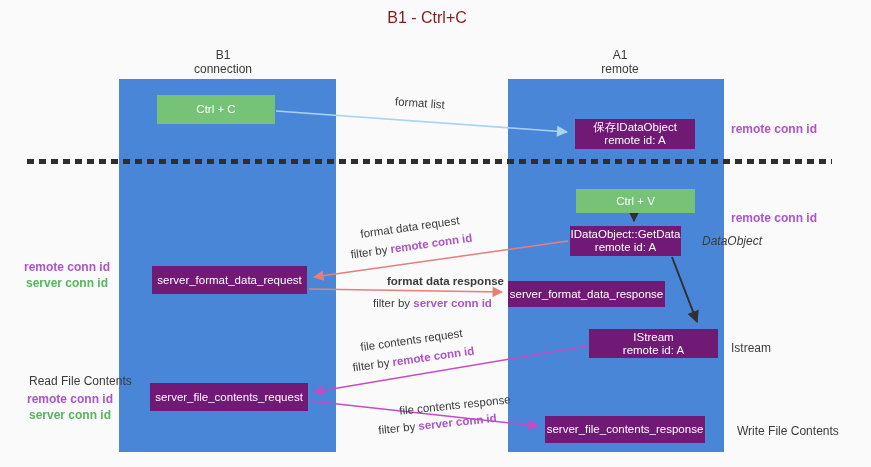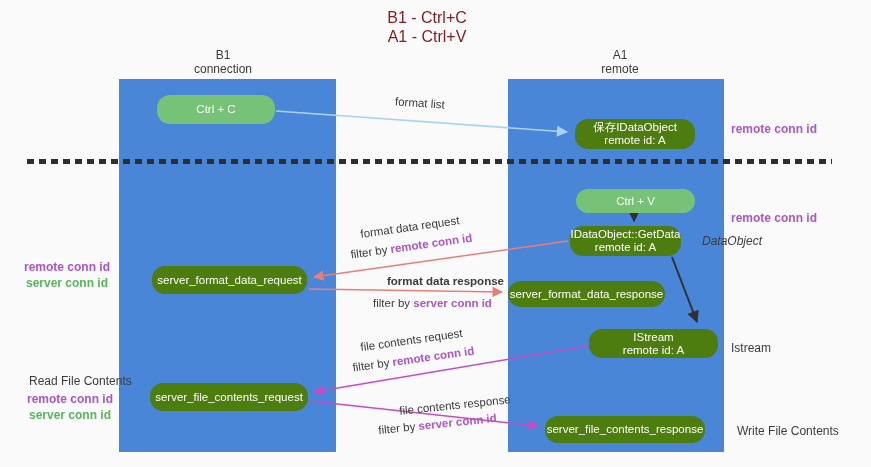--- a/index.html
+++ b/index.html
@@ -7,23 +7,23 @@
           font-family:"Liberation Sans",sans-serif;color:#3b3b3b;}
   .lane{position:absolute;top:79px;height:373px;background:#4a86d8;}
   .lane-left{left:119px;width:217px;}
   .lane-right{left:508px;width:216px;}
   .lane-header{position:absolute;top:48px;width:120px;text-align:center;font-size:12px;
                line-height:14px;color:#3a3a3a;}
   .title-block{position:absolute;left:327px;top:8px;width:200px;text-align:center;
                font-size:16px;line-height:19px;color:#7f1d1d;}
   .node{position:absolute;display:flex;flex-direction:column;align-items:center;
         justify-content:center;color:#fff;font-size:11.5px;line-height:13px;text-align:center;
-        z-index:3;border-radius:13px;}
+        z-index:3;}
   .node-green{background:#76c276;}
-  .node-orange{background:#4d7c0f;}
+  .node-orange{background:#701a75;}
   .dashed-line{position:absolute;left:27px;top:159px;width:805px;height:5px;z-index:4;
     background:repeating-linear-gradient(to right,#2e2e2e 0 7px,rgba(0,0,0,0) 7px 12px);}
   svg.arrows{position:absolute;left:0;top:0;z-index:2;}
   .edge-label{position:absolute;font-size:11.5px;color:#3b3b3b;white-space:nowrap;z-index:5;}
   .id-purple{color:#ab55c9;font-weight:bold;}
   .side-label{position:absolute;font-size:12px;white-space:nowrap;z-index:5;}
   .side-purple{color:#ab55c9;font-weight:bold;}
   .side-green{color:#56b65c;font-weight:bold;}
   .side-dark{color:#3b3b3b;}
   .left-id-block{position:absolute;width:110px;text-align:center;font-size:12px;
@@ -32,21 +32,20 @@
   .rot-n6{transform:rotate(-6deg);}
   .rot-p4{transform:rotate(4deg);}
 </style>
 </head>
 <body>
 
 <div class="canvas">
 
   <div class="title-block">
     <div>B1 - Ctrl+C</div>
-    <div>A1 - Ctrl+V</div>
   </div>
 
   <div class="lane-header" style="left:163px;">
     <div>B1</div>
     <div>connection</div>
   </div>
   <div class="lane-header" style="left:560px;">
     <div>A1</div>
     <div>remote</div>
   </div>

